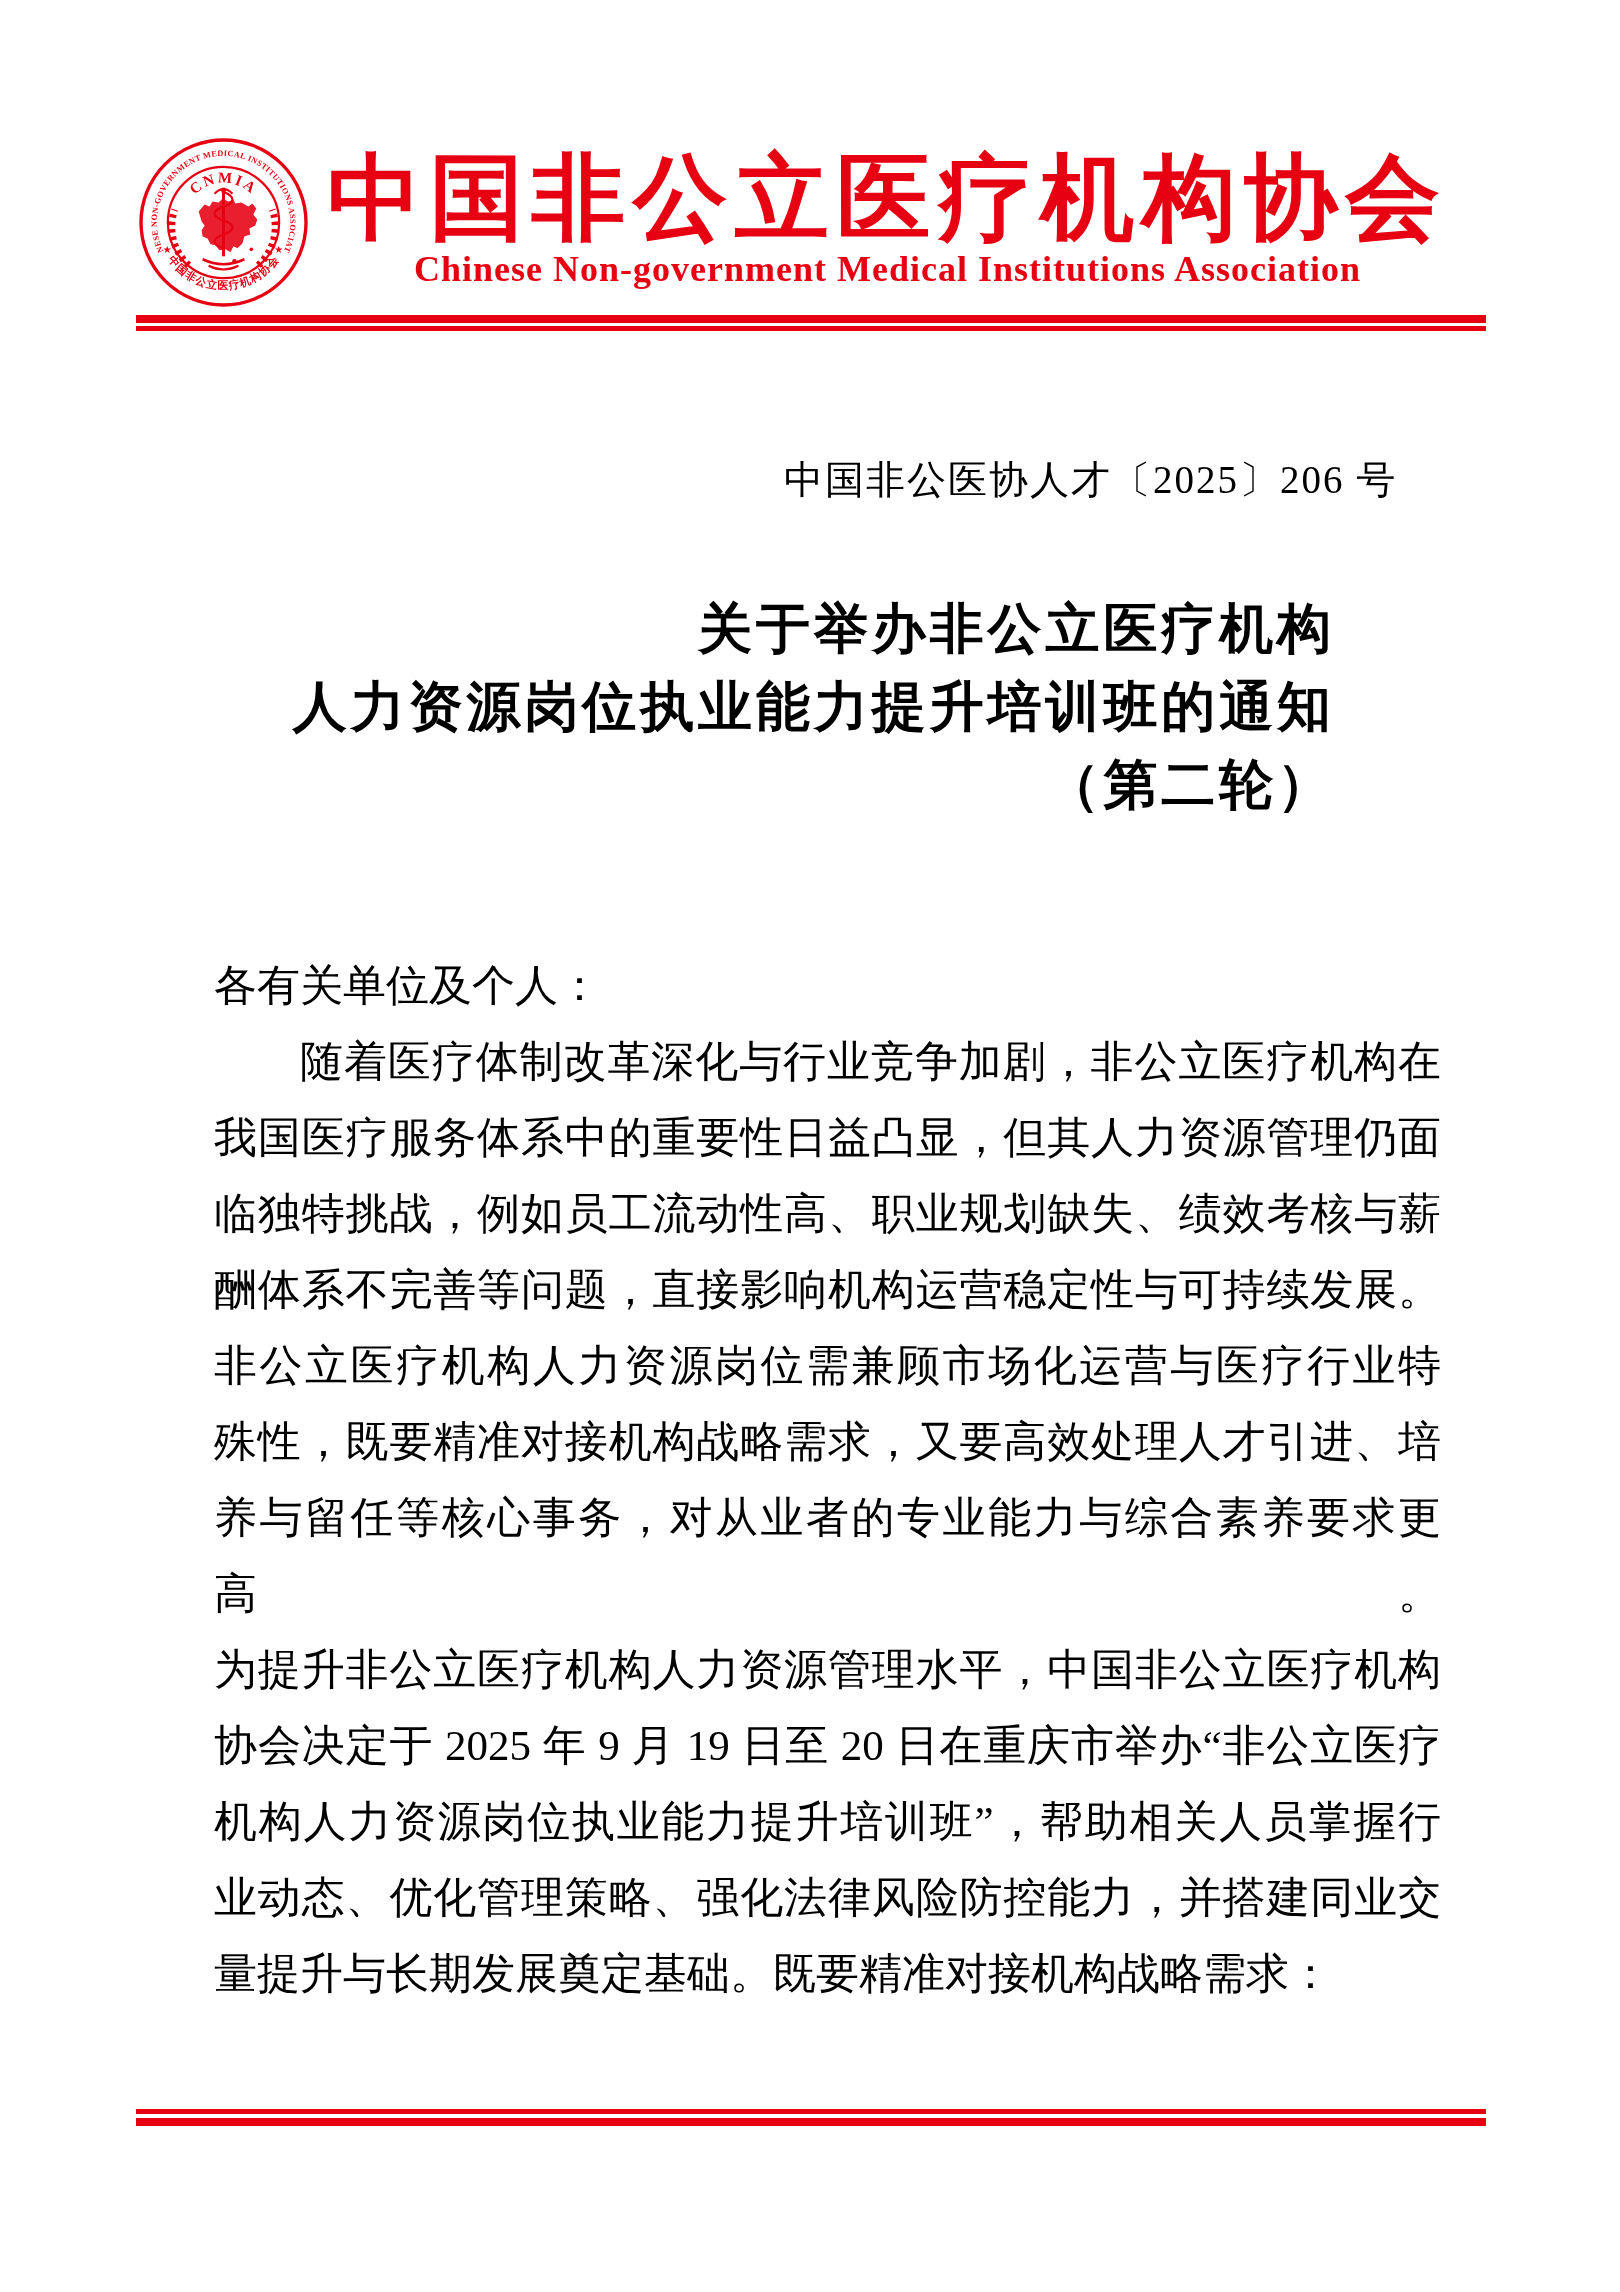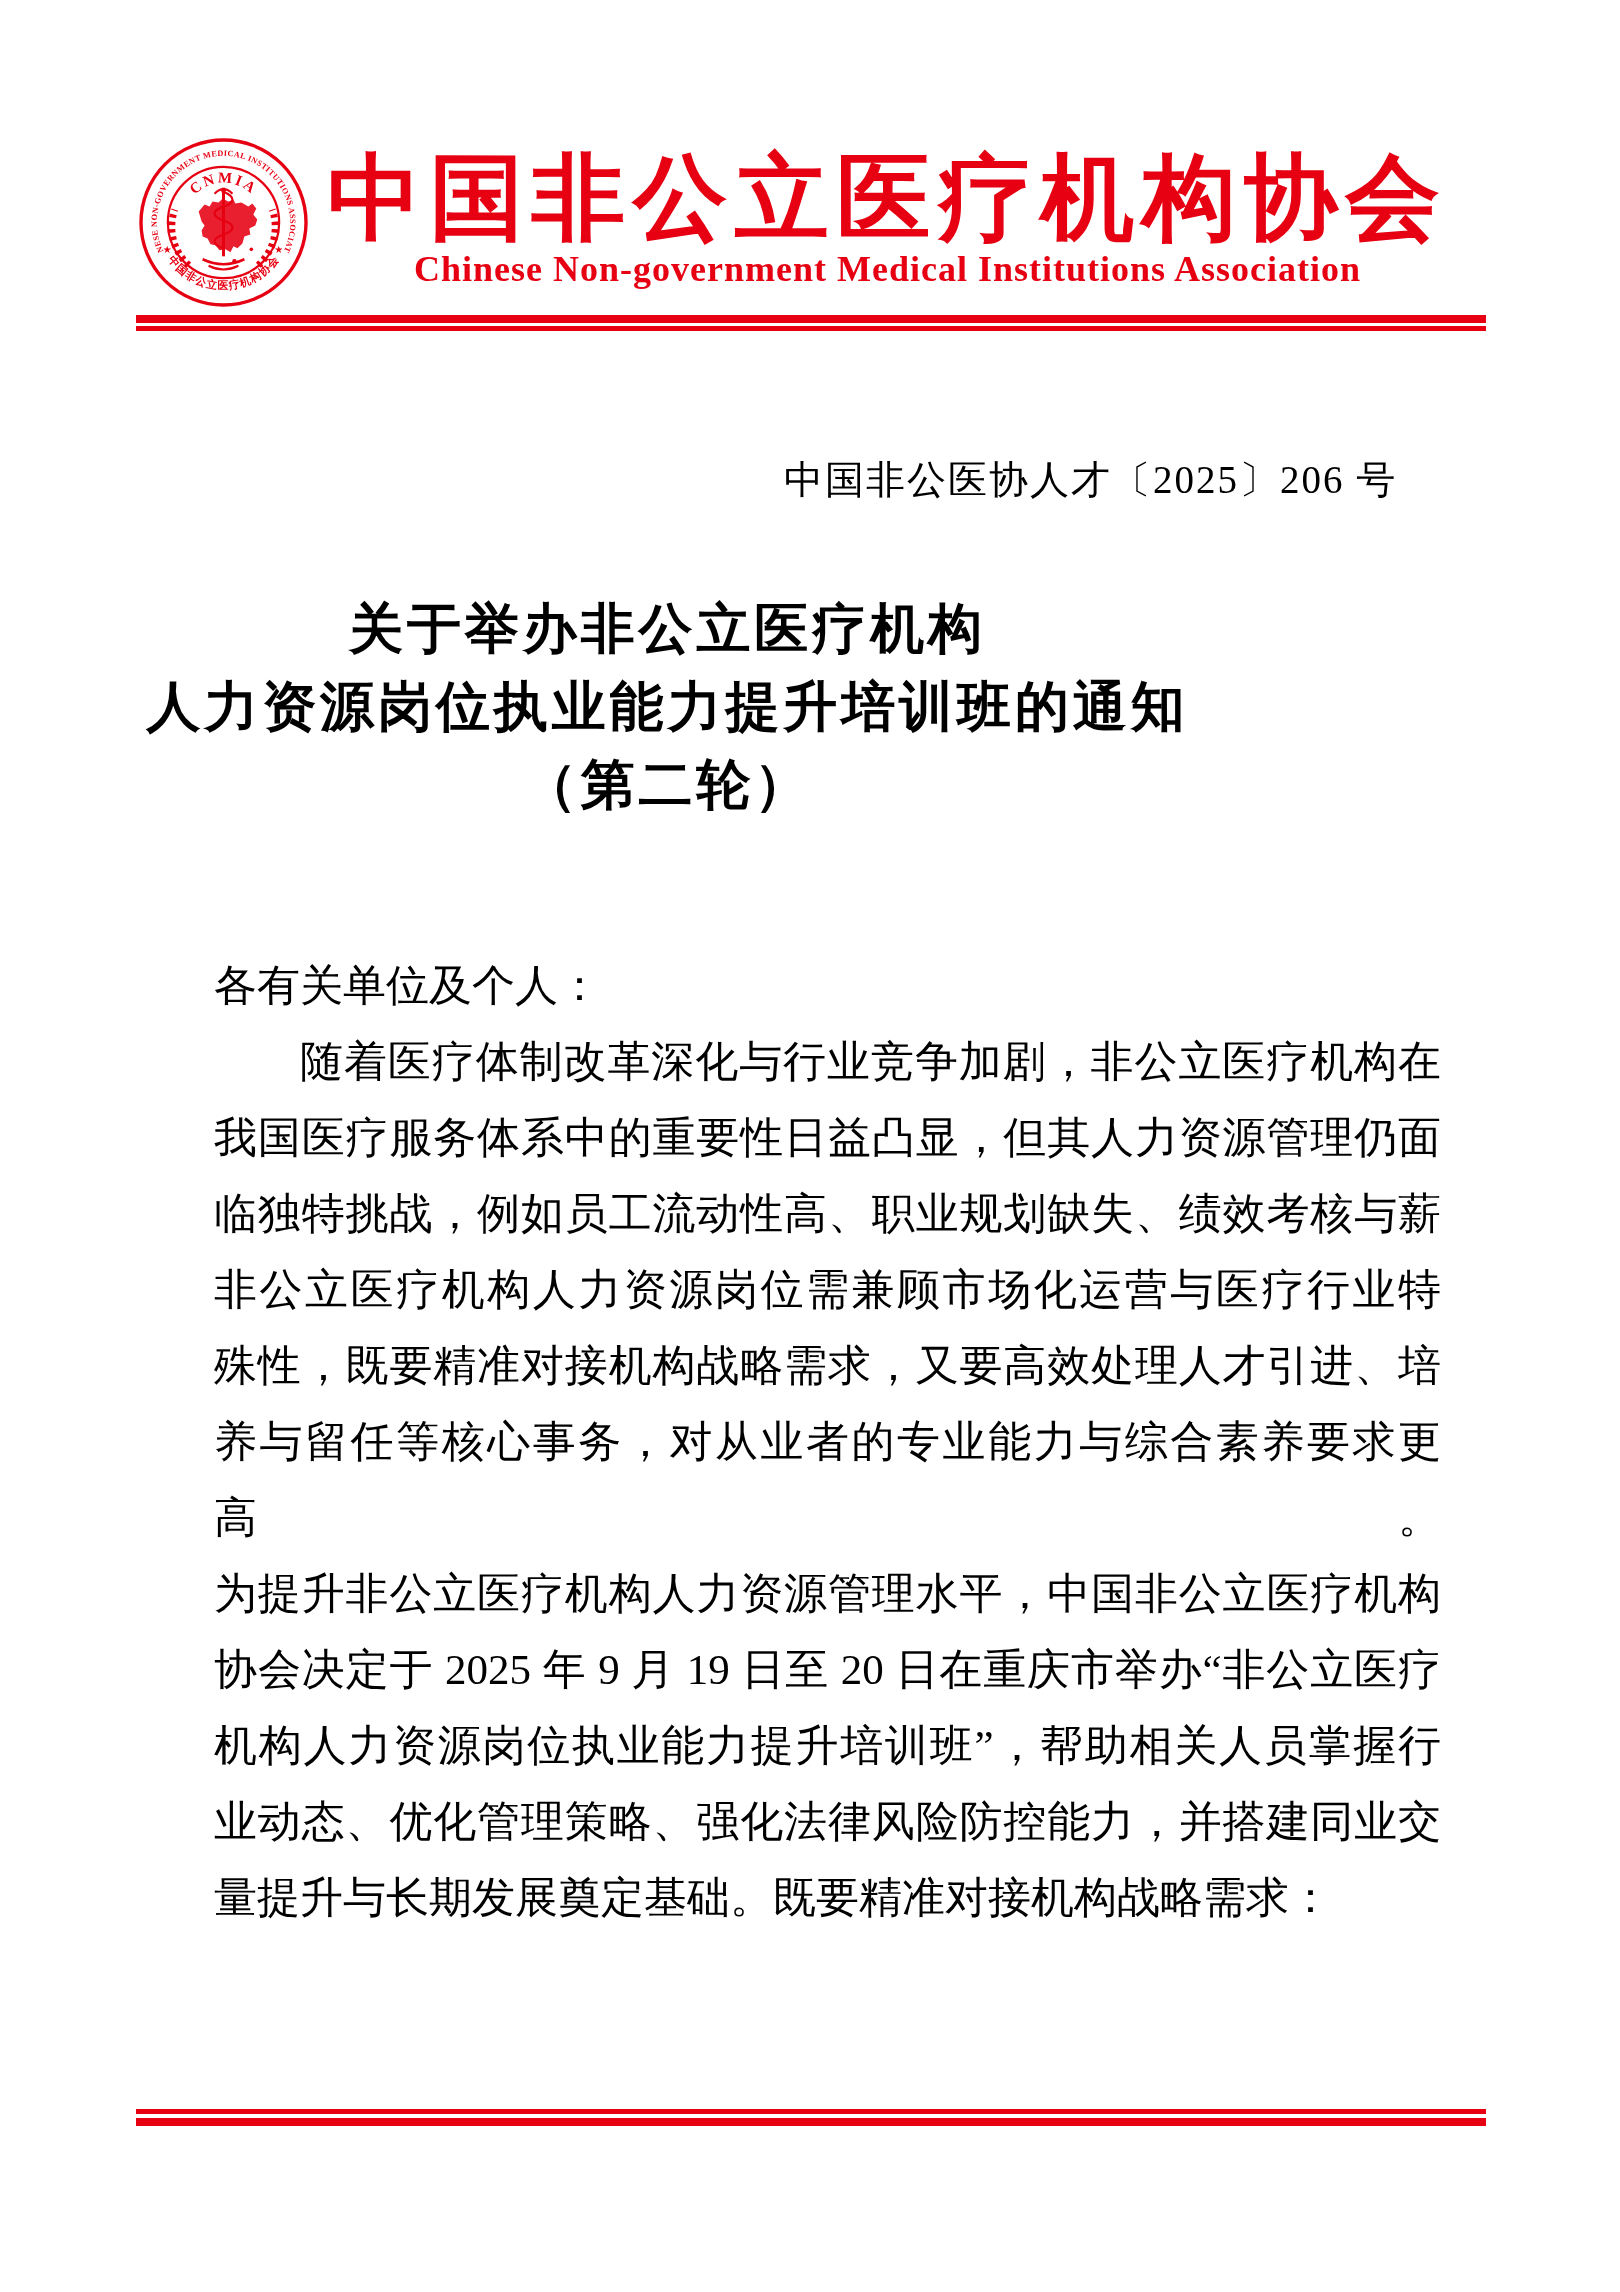--- a/index.html
+++ b/index.html
@@ -36,21 +36,21 @@
   
   .doc-number {
     left:784px; top:457px;
     font-size:39px; line-height:45px; letter-spacing:2px;
     white-space:nowrap;
   }
 
   
   .notice-title {
     left:0; top:589px; width:1335px;
-    text-align:center;
+    text-align:right;
     font-family:"Liberation Sans","DejaVu Sans",sans-serif;
     font-weight:bold; font-size:54px; line-height:78px;
     letter-spacing:3.9px; white-space:nowrap;
   }
 
   
   .body-block {
     left:214px; top:948px; width:1227px;
     font-size:43px; line-height:76px;
   }
@@ -117,20 +117,21 @@
   <div>关于举办非公立医疗机构</div>
   <div>人力资源岗位执业能力提升培训班的通知</div>
   <div>（第二轮）</div>
 </div>
 
 <div class="abs body-block">
   <div class="sal">各有关单位及个人：</div>
   <div class="bline indent">随着医疗体制改革深化与行业竞争加剧，非公立医疗机构在</div>
   <div class="bline">我国医疗服务体系中的重要性日益凸显，但其人力资源管理仍面</div>
   <div class="bline">临独特挑战，例如员工流动性高、职业规划缺失、绩效考核与薪</div>
+  <div class="bline">酬体系不完善等问题，直接影响机构运营稳定性与可持续发展。</div>
   <div class="bline">非公立医疗机构人力资源岗位需兼顾市场化运营与医疗行业特</div>
   <div class="bline">殊性，既要精准对接机构战略需求，又要高效处理人才引进、培</div>
   <div class="bline">养与留任等核心事务，对从业者的专业能力与综合素养要求更高。</div>
   <div class="bline">为提升非公立医疗机构人力资源管理水平，中国非公立医疗机构</div>
   <div class="bline">协会决定于 2025 年 9 月 19 日至 20 日在重庆市举办“非公立医疗</div>
   <div class="bline">机构人力资源岗位执业能力提升培训班”，帮助相关人员掌握行</div>
   <div class="bline">业动态、优化管理策略、强化法律风险防控能力，并搭建同业交</div>
   <div class="bline last">量提升与长期发展奠定基础。既要精准对接机构战略需求：</div>
 </div>
 

